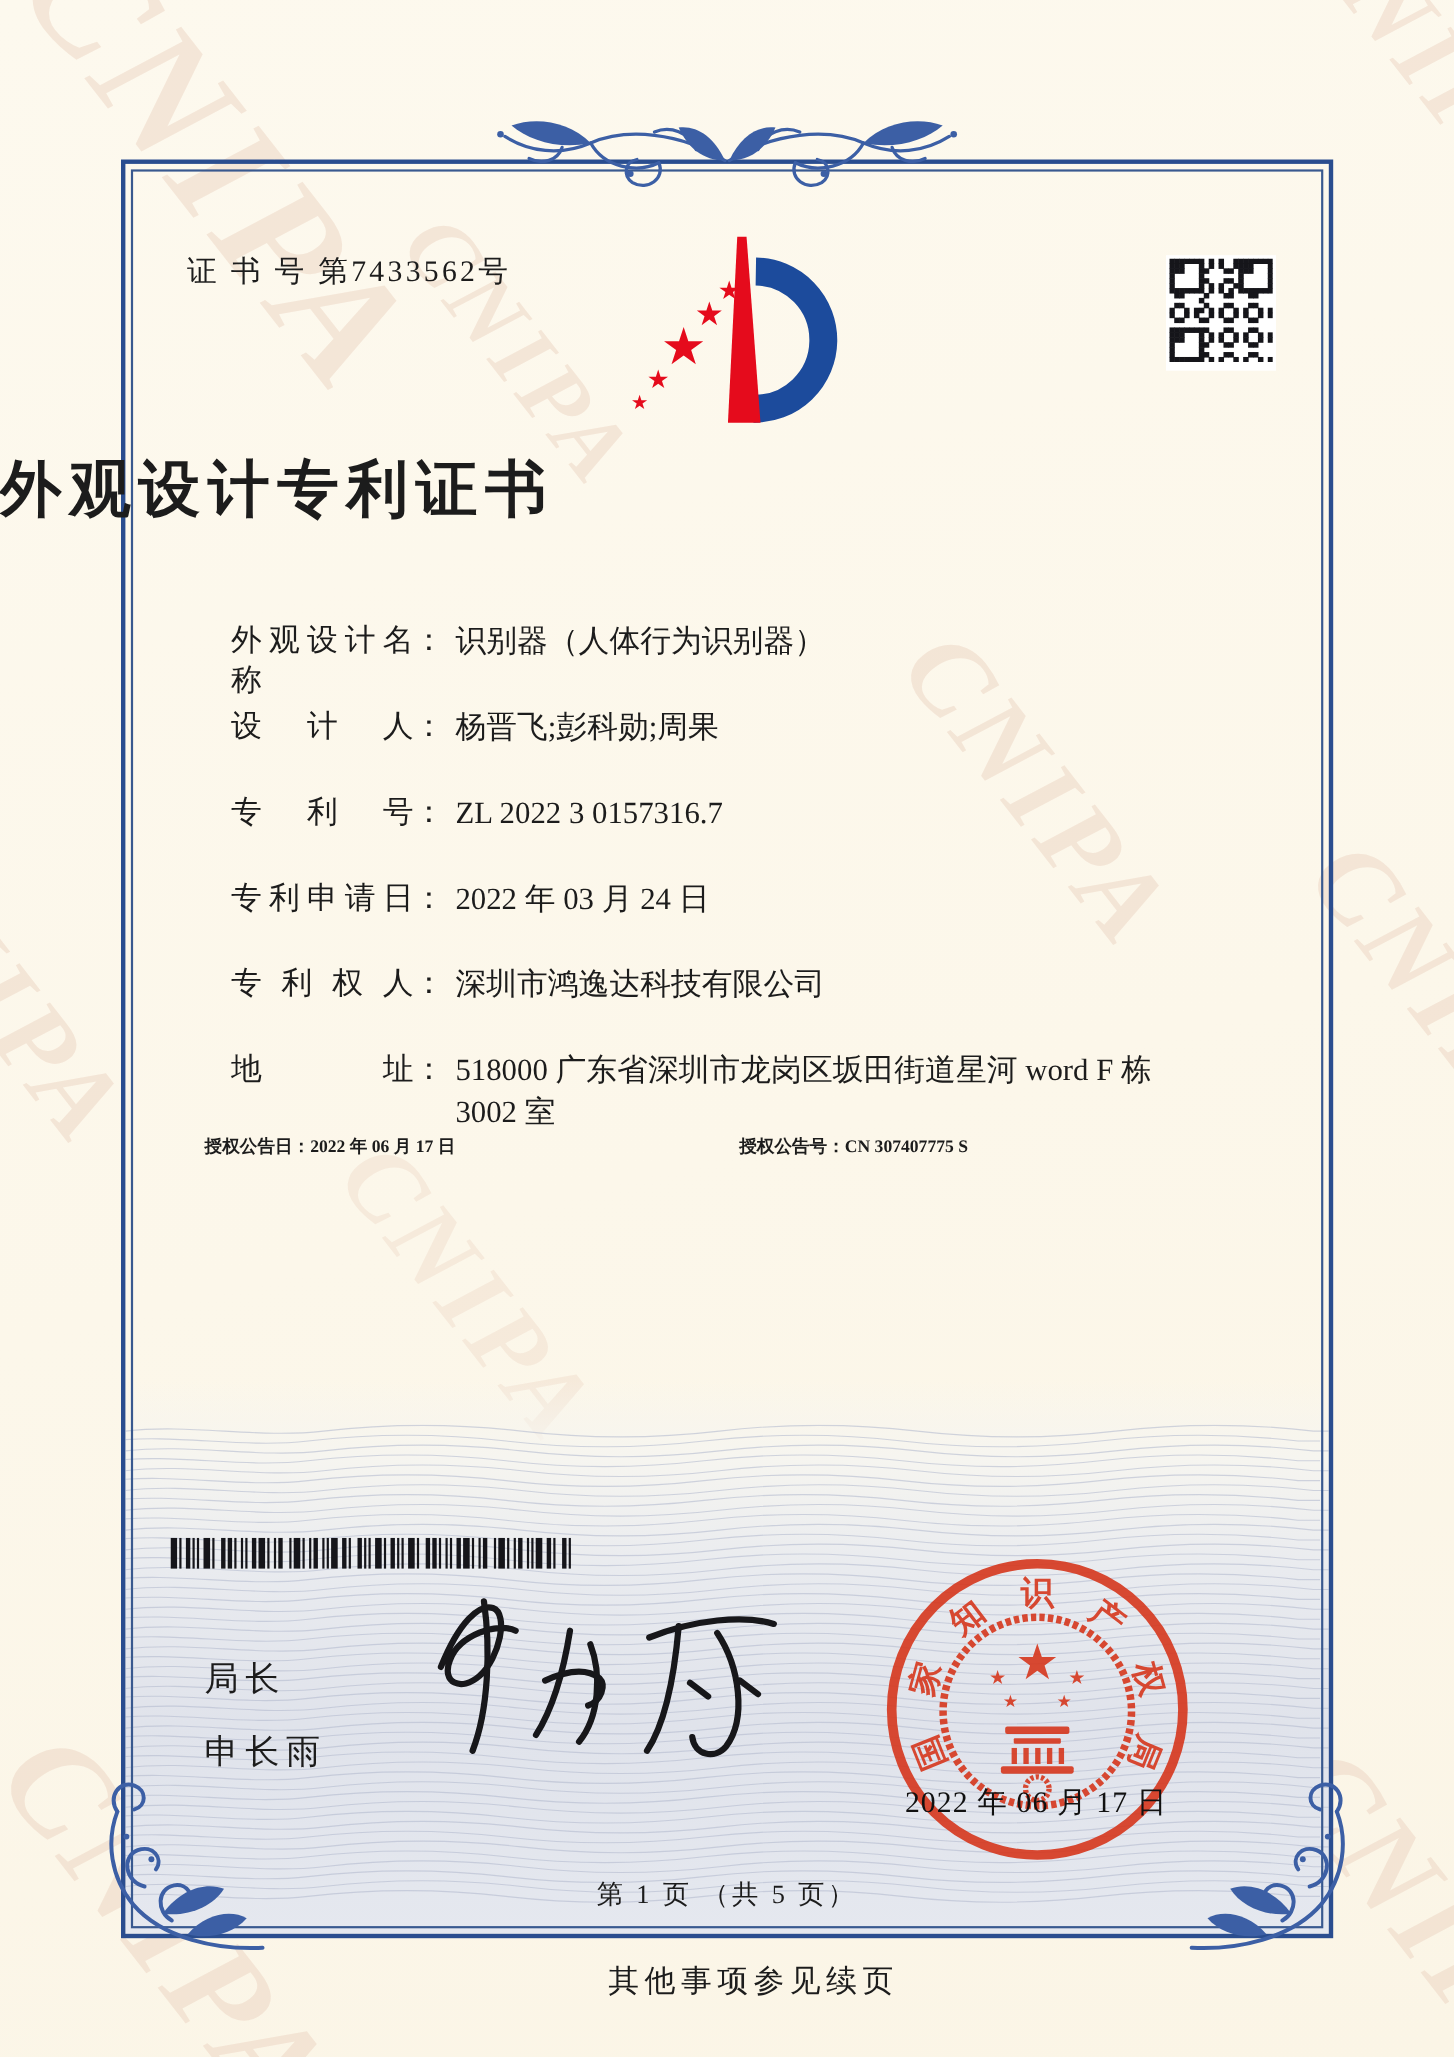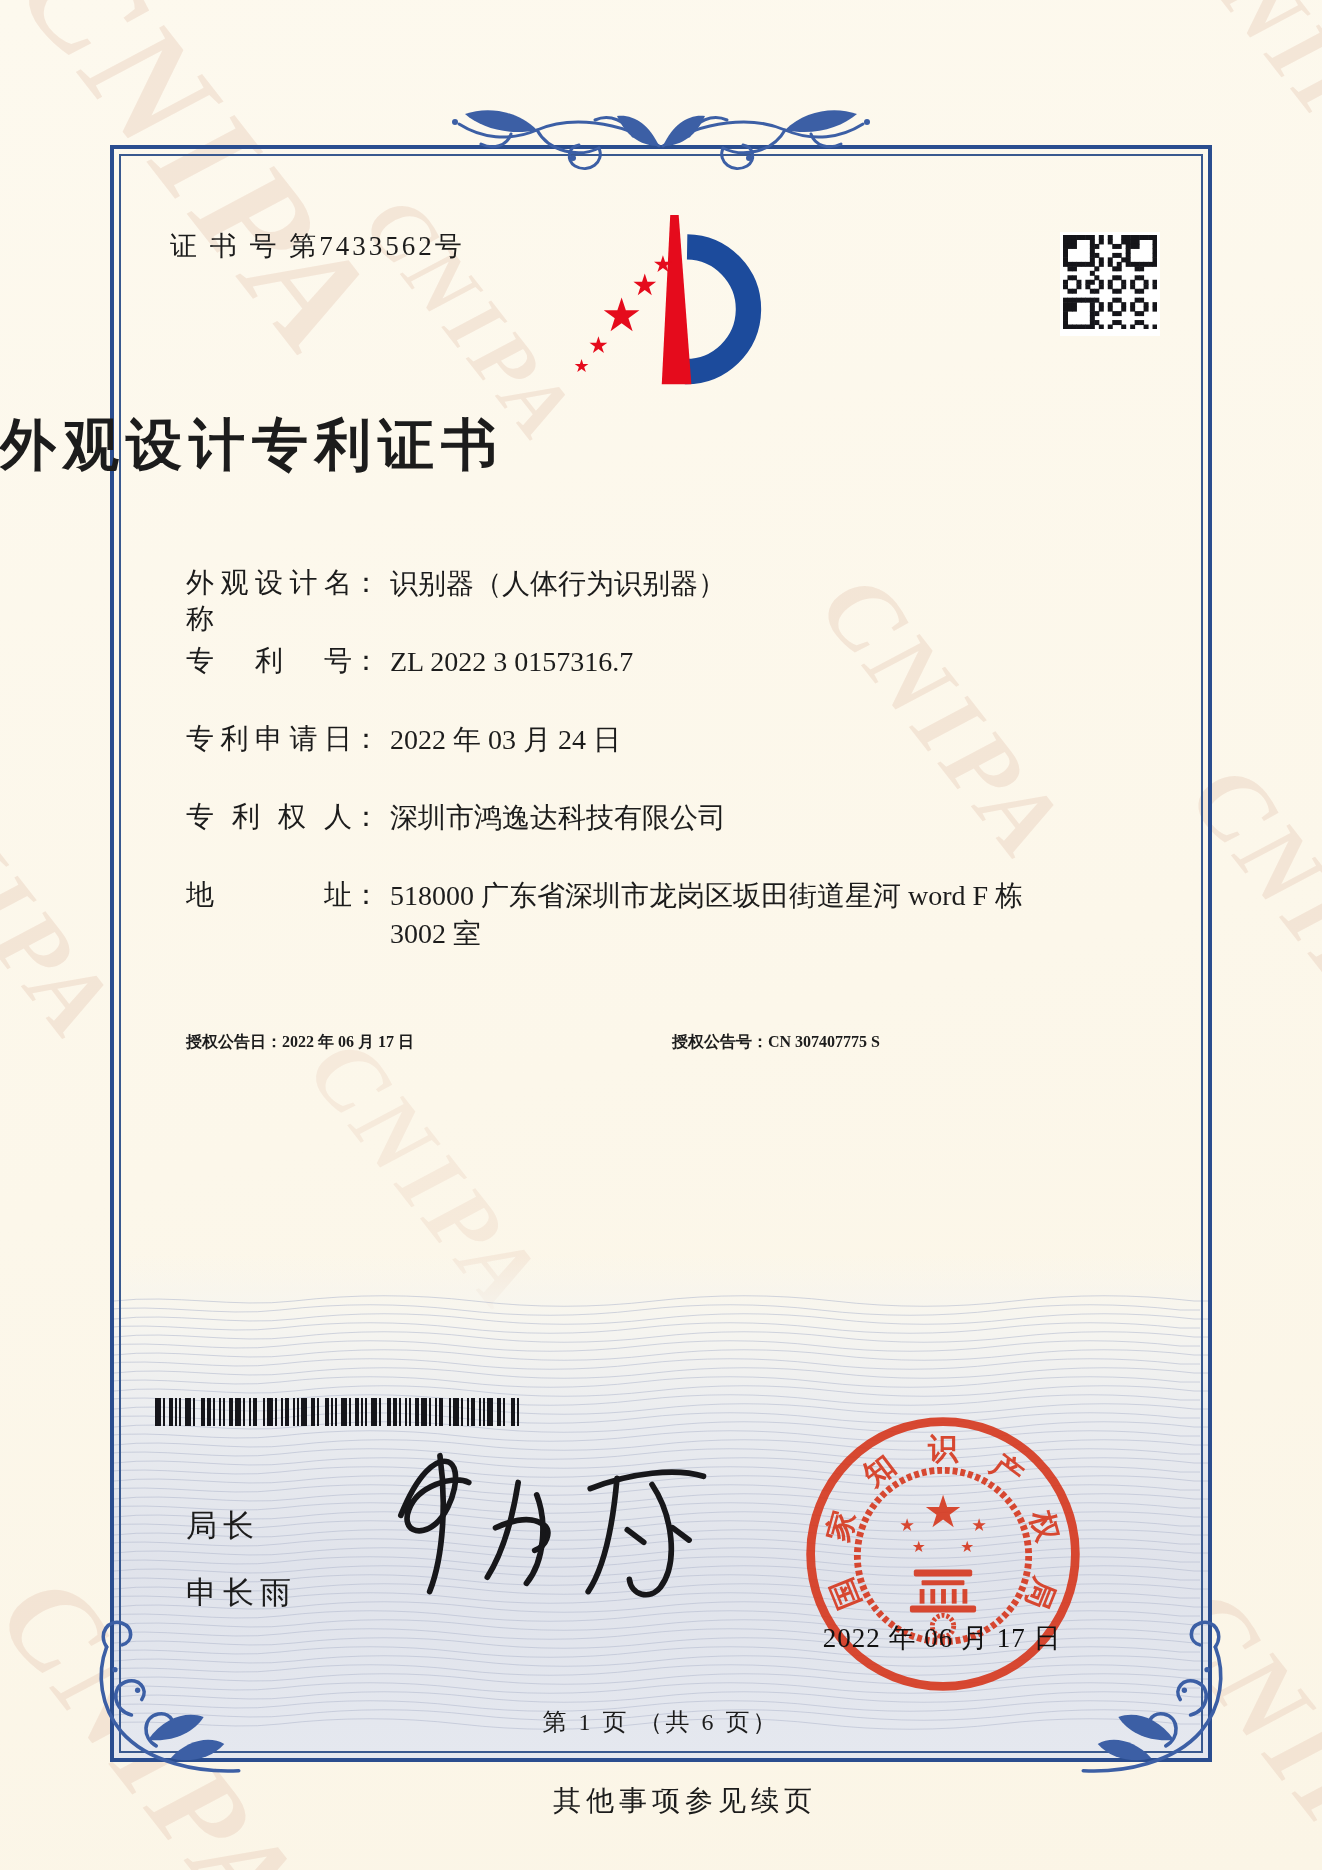--- a/index.html
+++ b/index.html
@@ -45,21 +45,21 @@
   .cert-no{
     position:absolute;left:170px;top:228px;
     font-size:27px;letter-spacing:3px;z-index:2;
   }
   .doc-title{
     position:absolute;left:0;top:408px;width:100%;
     text-align:left;font-size:56px;font-weight:bold;
     letter-spacing:7px;z-index:2;
   }
   .fields{position:absolute;left:186px;top:565px;width:1000px;z-index:2;}
-  .field-row{margin-bottom:42px;height:36px;font-size:28px;line-height:36px;}
+  .field-row{margin-bottom:42px;height:36px;font-size:28px;line-height:36px;margin-left:24px;}
   .field-row.addr{height:auto;}
   .field-label{
     display:inline-block;width:166px;vertical-align:top;
     text-align:justify;text-align-last:justify;
   }
   .field-colon{display:inline-block;vertical-align:top;margin-right:10px;}
   .field-value{display:inline-block;vertical-align:top;max-width:700px;line-height:38px;}
   .grant-row{position:absolute;top:1032px;font-size:16px;z-index:2;white-space:nowrap;font-weight:bold;}
   .grant-date{left:186px;}
   .grant-no{left:672px;}
@@ -405,20 +405,23 @@
       </svg>
   </div>
 
   <div class="doc-title">外观设计专利证书</div>
 
   <div class="fields">
     <div class="field-row">
       <span class="field-label">外观设计名称</span><span class="field-colon">：</span><span class="field-value">识别器（人体行为识别器）</span>
     </div>
     <div class="field-row">
+      <span class="field-label">设计人</span><span class="field-colon">：</span><span class="field-value">杨晋飞;彭科勋;周果</span>
+    </div>
+    <div class="field-row">
       <span class="field-label">专利号</span><span class="field-colon">：</span><span class="field-value">ZL 2022 3 0157316.7</span>
     </div>
     <div class="field-row">
       <span class="field-label">专利申请日</span><span class="field-colon">：</span><span class="field-value">2022 年 03 月 24 日</span>
     </div>
     <div class="field-row">
       <span class="field-label">专利权人</span><span class="field-colon">：</span><span class="field-value">深圳市鸿逸达科技有限公司</span>
     </div>
     <div class="field-row addr">
       <span class="field-label">地址</span><span class="field-colon">：</span><span class="field-value" style="width:680px;">518000 广东省深圳市龙岗区坂田街道星河 word F 栋 3002 室</span>
@@ -539,16 +542,16 @@
       <rect x="137" y="186" width="5" height="15"></rect>
       <rect x="148" y="186" width="5" height="15"></rect>
       <rect x="159" y="186" width="5" height="15"></rect>
       <rect x="170" y="186" width="5" height="15"></rect>
       <rect x="116" y="203" width="68" height="7" rx="2"></rect>
       <circle cx="150" cy="224" r="11" fill="none" stroke="#d6371d" stroke-width="5" stroke-dasharray="3 2"></circle>
     </g>
   </svg>
   <div class="seal-date">2022 年 06 月 17 日</div>
 
-  <div class="page-num">第 1 页 （共 6 页）</div>
+  <div class="page-num">第 1 页 （共 5 页）</div>
   <div class="cont-note">其他事项参见续页</div>
 
 </div>
 
 </body></html>

